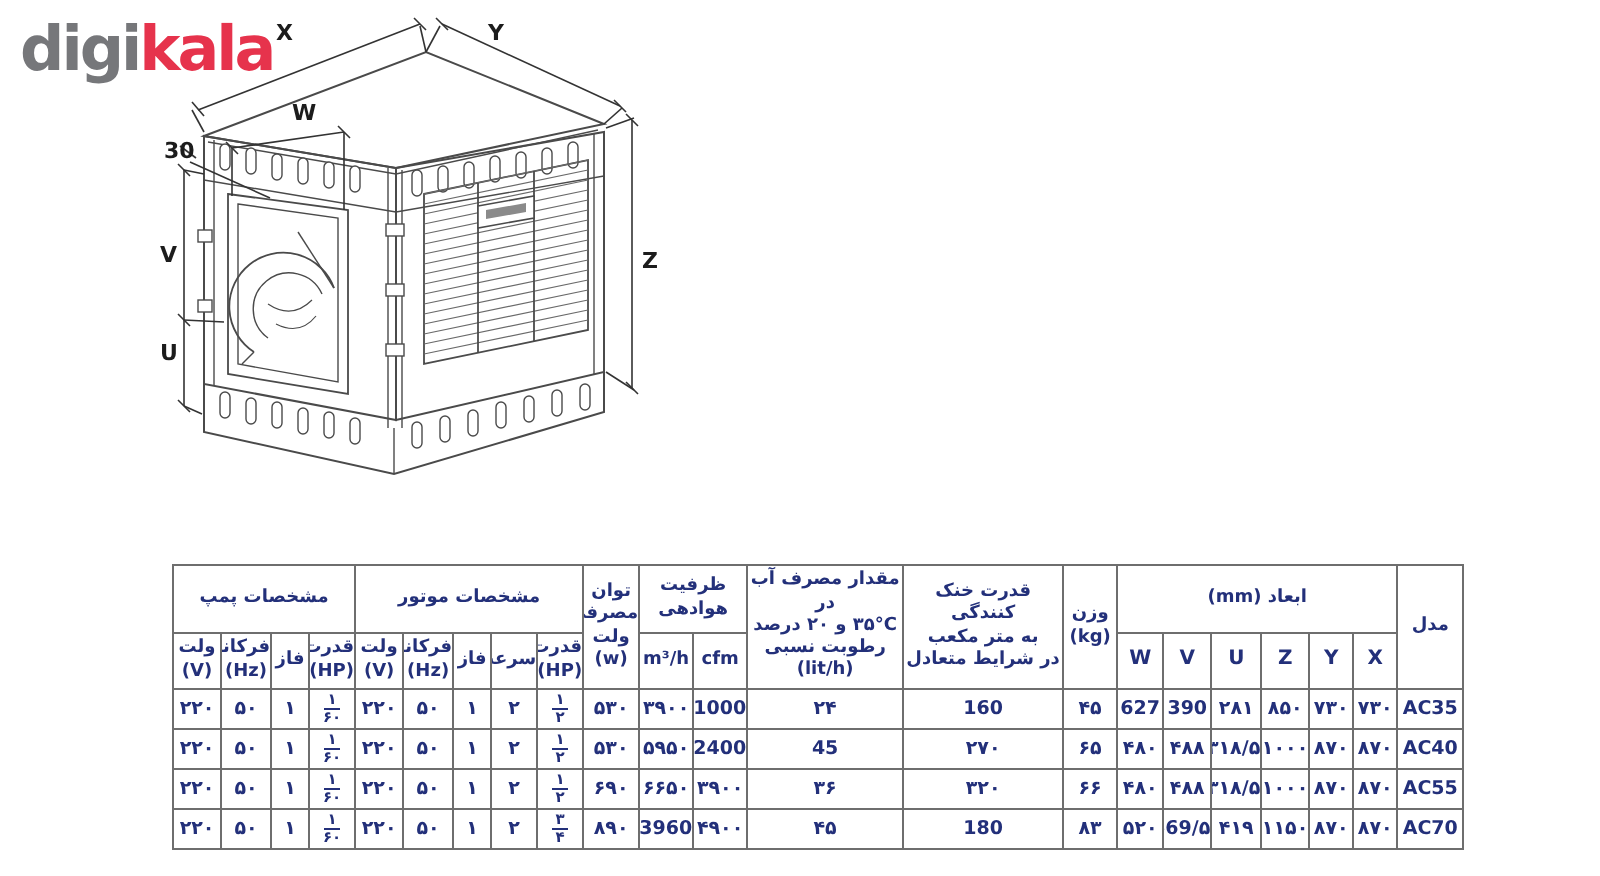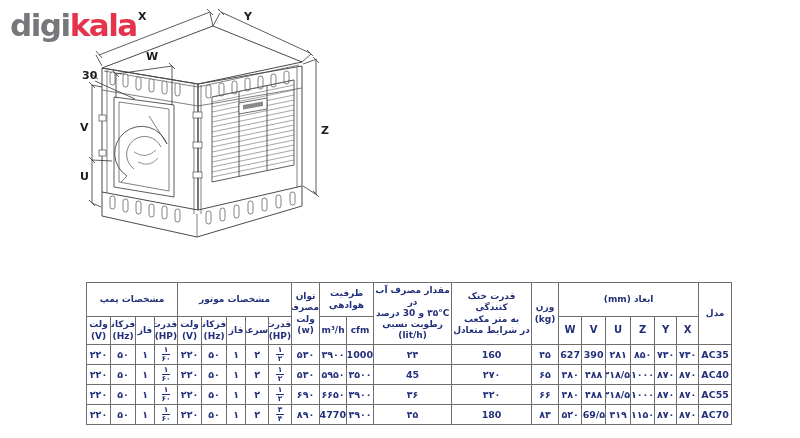--- a/index.html
+++ b/index.html
@@ -208,21 +208,21 @@
     <thead>
       <tr class="h1">
         <th rowspan="2">مدل</th>
         <th colspan="6">ابعاد (mm)</th>
         <th rowspan="2" class="small">وزن
 (kg)</th>
         <th rowspan="2">قدرت خنک کنندگی
 به متر مکعب
 در شرایط متعادل</th>
         <th rowspan="2" class="small">مقدار مصرف آب در
-۳۵°C و 30 درصد
+۳۵°C و ۲۰ درصد
 رطوبت نسبی
 (lit/h)</th>
         <th colspan="2">ظرفیت هوادهی</th>
         <th rowspan="2" class="small">توان
 مصرفی
 ولت
 (w)</th>
         <th colspan="5">مشخصات موتور</th>
         <th colspan="4">مشخصات پمپ</th>
       </tr>
@@ -287,21 +287,21 @@
           <td>AC40</td>
           <td>۸۷۰</td>
           <td>۸۷۰</td>
           <td>۱۰۰۰</td>
           <td>۳۱۸/۵</td>
           <td>۴۸۸</td>
           <td>۴۸۰</td>
           <td>۶۵</td>
           <td>۲۷۰</td>
           <td>45</td>
-          <td>۳۵۰۰</td>
+          <td>2400</td>
           <td>۵۹۵۰</td>
           <td>۵۳۰</td>
           <td><span class="fr">
               <span>۱</span>
               <span>۲</span>
             </span></td>
           <td>۲</td>
           <td>۱</td>
           <td>۵۰</td>
           <td>۲۲۰</td>
@@ -348,21 +348,21 @@
           <td>۸۷۰</td>
           <td>۸۷۰</td>
           <td>۱۱۵۰</td>
           <td>۴۱۹</td>
           <td>669/۵</td>
           <td>۵۲۰</td>
           <td>۸۳</td>
           <td>180</td>
           <td>۴۵</td>
           <td>۴۹۰۰</td>
-          <td>4770</td>
+          <td>3960</td>
           <td>۸۹۰</td>
           <td><span class="fr">
               <span>۳</span>
               <span>۴</span>
             </span></td>
           <td>۲</td>
           <td>۱</td>
           <td>۵۰</td>
           <td>۲۲۰</td>
           <td><span class="fr">

